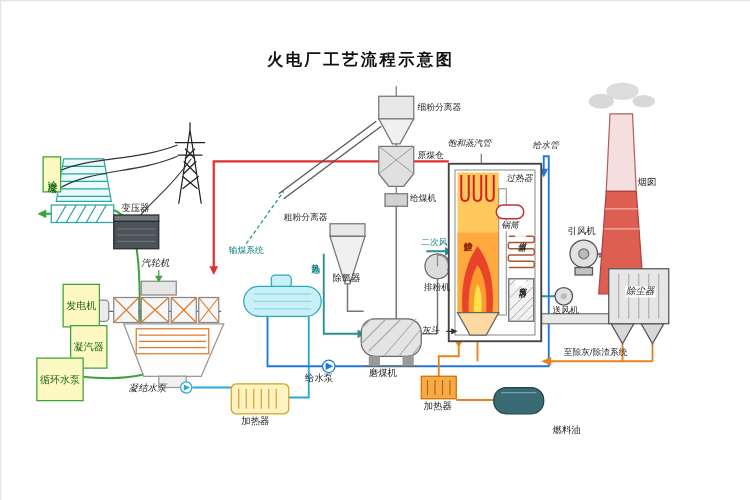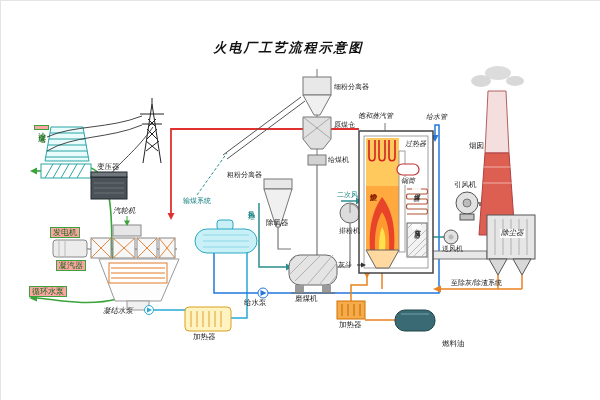--- a/index.html
+++ b/index.html
@@ -1,23 +1,23 @@
 <!DOCTYPE html>
 <html><head>
 <meta charset="utf-8">
 <style>
   html,body{margin:0;padding:0;background:#fff;}
   #stage{position:relative;width:600px;height:400px;background:#ffffff;border:1px solid #e4e4e4;
          overflow:hidden;font-family:"Liberation Sans",sans-serif;}
   #stage svg{position:absolute;left:0;top:0;}
   .title{position:absolute;left:0;top:38px;width:575px;text-align:center;
-         font-size:13px;font-weight:bold;color:#111;letter-spacing:2px;font-style:italic;}
+         font-size:13px;font-weight:bold;color:#111;letter-spacing:2px;}
   .lbl{position:absolute;font-size:7.5px;color:#222;line-height:1.15;white-space:nowrap;}
   .sm{font-size:7px;}
-  .boxed{border:1px solid #3aa43a;background:#fca5a5;padding:0 2px;color:#146914;font-size:8px;}
+  .boxed{border:1px solid #3aa43a;background:#fef9c3;padding:12px 2px;color:#146914;font-size:8px;}
   .vert{writing-mode:vertical-rl;text-orientation:upright;letter-spacing:1px;white-space:normal;}
   .teal{color:#0e7d7d;}
   .red{color:#8a2000;font-weight:bold;}
   .whitebg{background:rgba(255,255,255,.85);padding:0 1px;font-style:italic;}
 </style>
 </head>
 <body>
 
 <div id="stage">
 
@@ -277,19 +277,19 @@
 <div class="lbl" style="left:441px;top:313px;margin-top:26px;">燃料油</div>
 
 <div class="lbl sm whitebg" style="left:356px;top:111px;">饱和蒸汽管</div>
 <div class="lbl sm whitebg" style="left:424px;top:112px;">给水管</div>
 <div class="lbl sm whitebg" style="left:403px;top:139px;">过热器</div>
 <div class="lbl sm whitebg" style="left:399px;top:176px;">锅筒</div>
 <div class="lbl sm red vert" style="left:368px;top:186px;">炉膛</div>
 <div class="lbl vert whitebg" style="left:411px;top:187px;font-size:6.5px;">省煤器</div>
 <div class="lbl vert whitebg" style="left:411px;top:223px;font-size:6px;">空气预热器</div>
 
-<div class="lbl" style="left:468px;top:141px;">烟囱</div>
+<div class="lbl" style="left:509px;top:141px;">烟囱</div>
 <div class="lbl" style="left:453px;top:180px;text-align:center;">引风机</div>
 <div class="lbl whitebg" style="left:499px;top:228px;">除尘器</div>
 <div class="lbl sm" style="left:441px;top:244px;">送风机</div>
 <div class="lbl sm" style="left:450px;top:278px;">至除灰/除渣系统</div>
 
 </div>
 
 </body></html>

